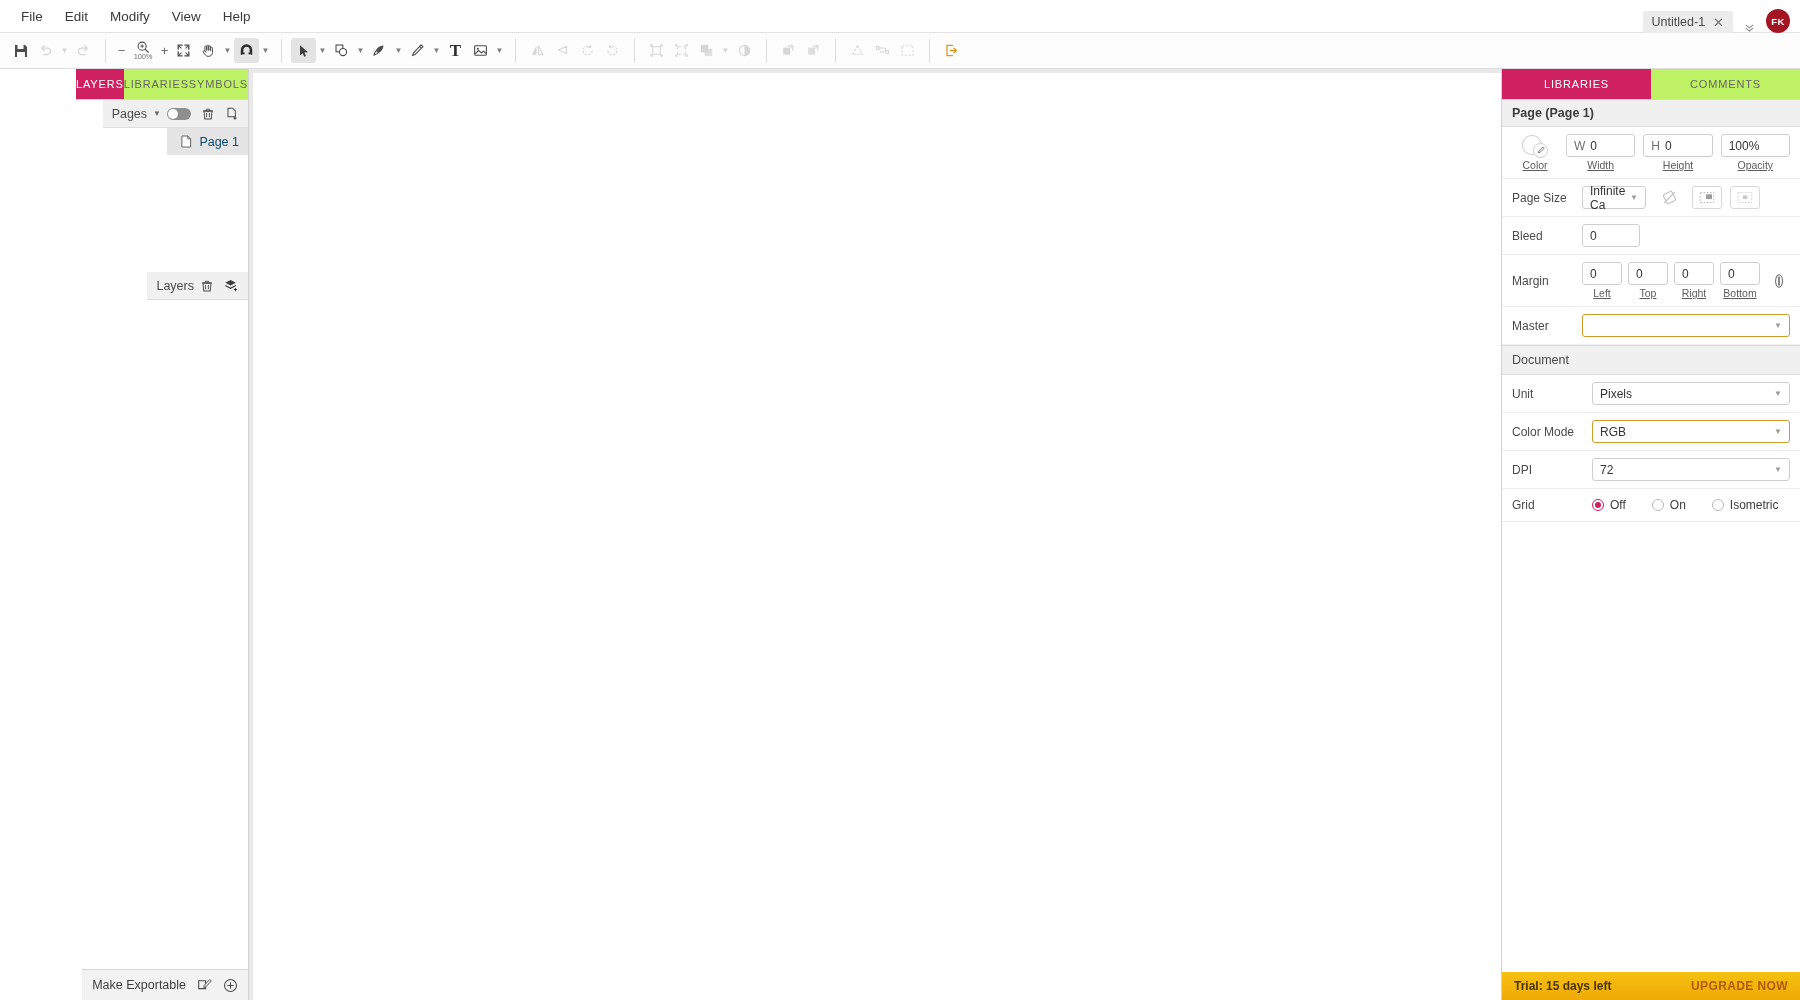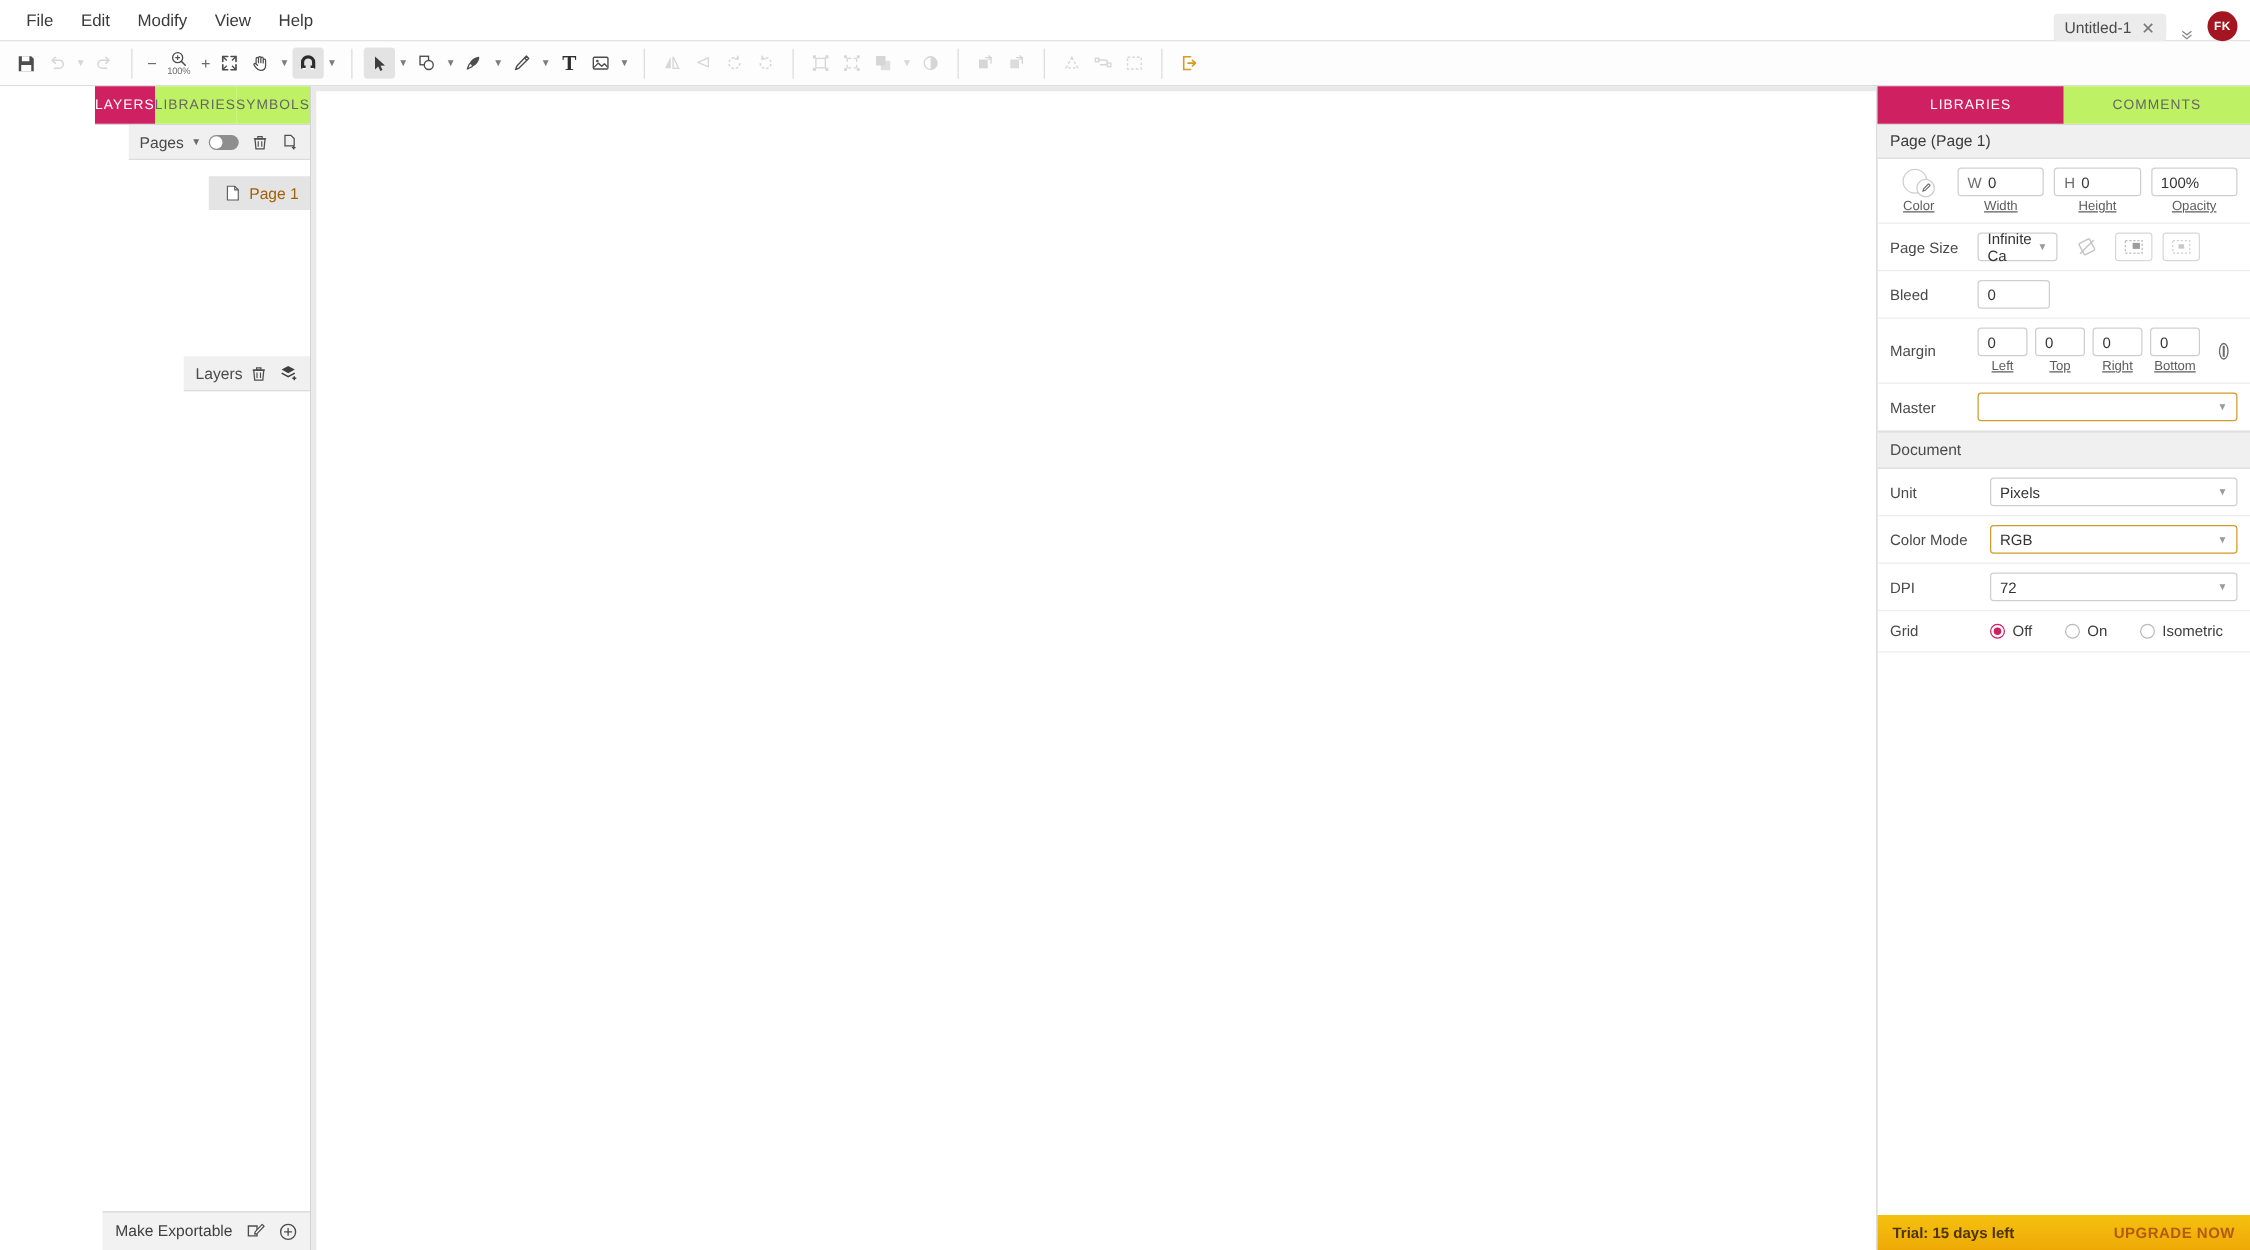--- a/index.html
+++ b/index.html
@@ -110,21 +110,21 @@
     position: relative; cursor: pointer;
   }
   .toggle-sw .knob {
     position: absolute; left: 1px; top: 1px; width: 10px; height: 10px;
     border-radius: 50%; background: #ffffff;
   }
 
   .pages-list { flex: 0 0 auto; }
   .page-row {
     height: 27px; display: flex; align-items: center; gap: 7px;
-    padding: 0 9px 0 14px; font-size: 12.5px; color: #a16207; cursor: pointer; margin-top: 13px;
+    padding: 0 9px 0 14px; font-size: 12.5px; color: #0c4a6e; cursor: pointer;
   }
   .page-row.selected { background: #e4e4e4; }
   .pages-empty { height: 117px; background: #fff; border-bottom: 1px solid #dcdcdc; }
   .layers-body { flex: 1; background: #ffffff; }
 
   .left-footer {
     height: 31px; flex: 0 0 31px;
     border-top: 1px solid #d8d8d8;
     background: #f2f2f2;
     display: flex; align-items: center;
@@ -141,21 +141,21 @@
   .right-panel {
     width: 299px; flex: 0 0 299px;
     background: #ffffff;
     border-left: 1px solid #d2d2d2;
     display: flex; flex-direction: column;
   }
   .insp-title {
     height: 27px; flex: 0 0 27px;
     background: #f0f0f0; border-bottom: 1px solid #dcdcdc;
     display: flex; align-items: center; padding: 0 10px;
-    font-size: 12.5px; font-weight: normal; color: #3d3d3d;
+    font-size: 12.5px; font-weight: bold; color: #3d3d3d;
   }
   .insp-scroll { flex: 1; overflow: hidden; }
   .row {
     display: flex; align-items: center;
     padding: 7px 10px; gap: 8px;
     border-bottom: 1px solid #ededed;
     min-height: 33px;
   }
   .row-label { width: 62px; flex: 0 0 62px; font-size: 12px; color: #4a4a4a; }
   .row-label.wide { width: 72px; flex: 0 0 72px; }

